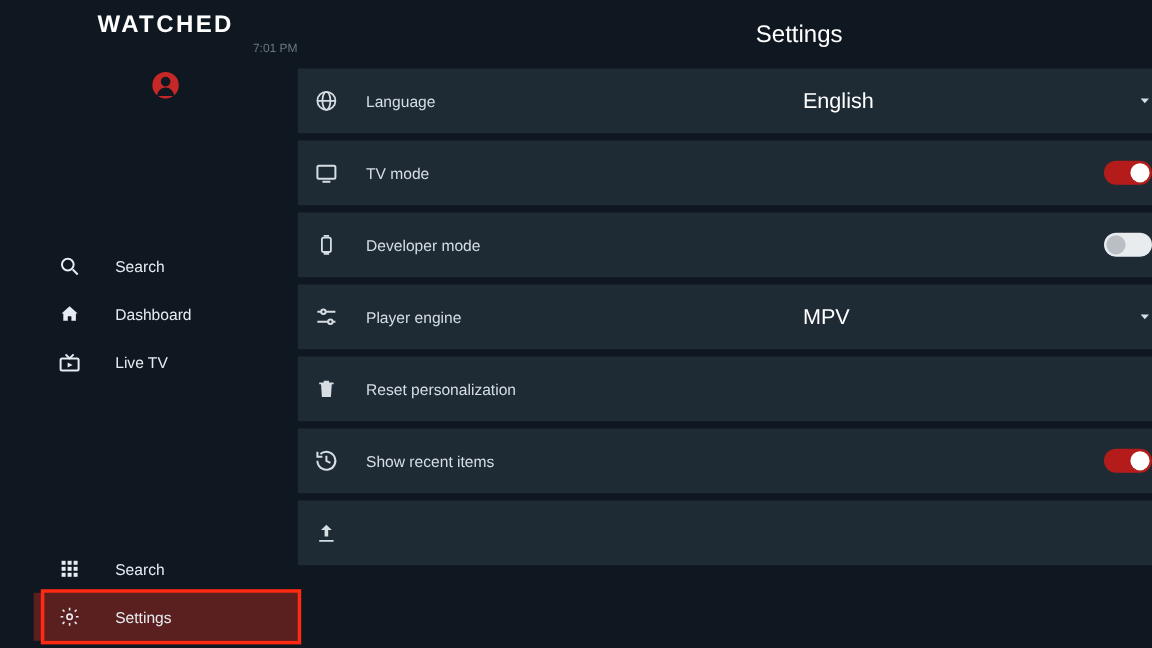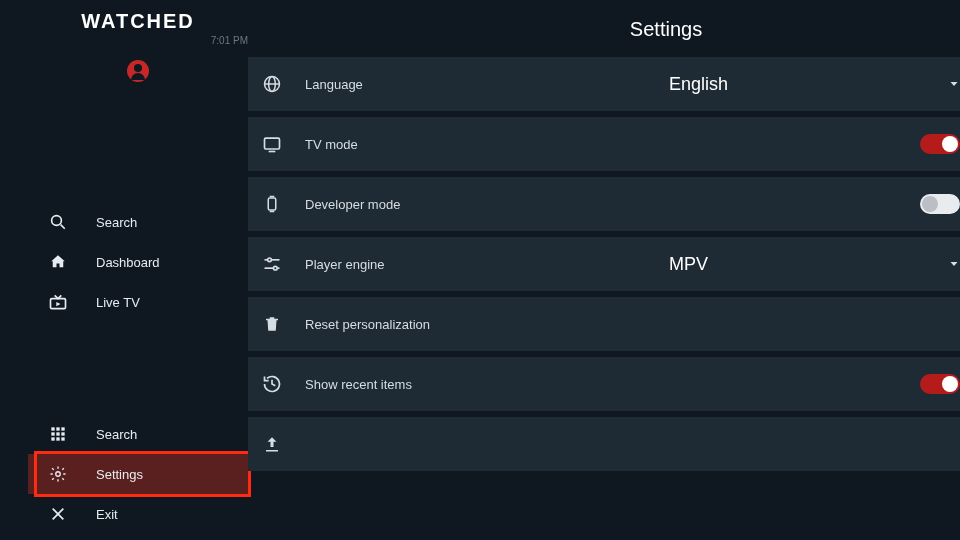--- a/index.html
+++ b/index.html
@@ -92,29 +92,20 @@
       </div>
       <div class="nav-item highlight">
         <span class="icon">
           <svg width="18" height="18" viewBox="0 0 24 24" fill="none" stroke="currentColor" stroke-width="1.8">
               <circle cx="12" cy="12" r="3"></circle>
               <path d="M12 2v3M12 19v3M4.2 4.2l2.1 2.1M17.7 17.7l2.1 2.1M2 12h3M19 12h3M4.2 19.8l2.1-2.1M17.7 6.3l2.1-2.1"></path>
             </svg>
         </span>
         <span>Settings</span>
       </div>
-      <div class="nav-item">
-        <span class="icon">
-          <svg width="16" height="16" viewBox="0 0 24 24" stroke="currentColor" stroke-width="2.5">
-              <line x1="4" y1="4" x2="20" y2="20"></line>
-              <line x1="20" y1="4" x2="4" y2="20"></line>
-            </svg>
-        </span>
-        <span>Exit</span>
-      </div>
     </div>
   </div>
 
   <div class="main">
     <div class="page-title">Settings</div>
 
     <div class="row">
       <span class="icon">
         <svg width="20" height="20" viewBox="0 0 24 24" fill="none" stroke="currentColor" stroke-width="1.8">
             <circle cx="12" cy="12" r="9"></circle>

